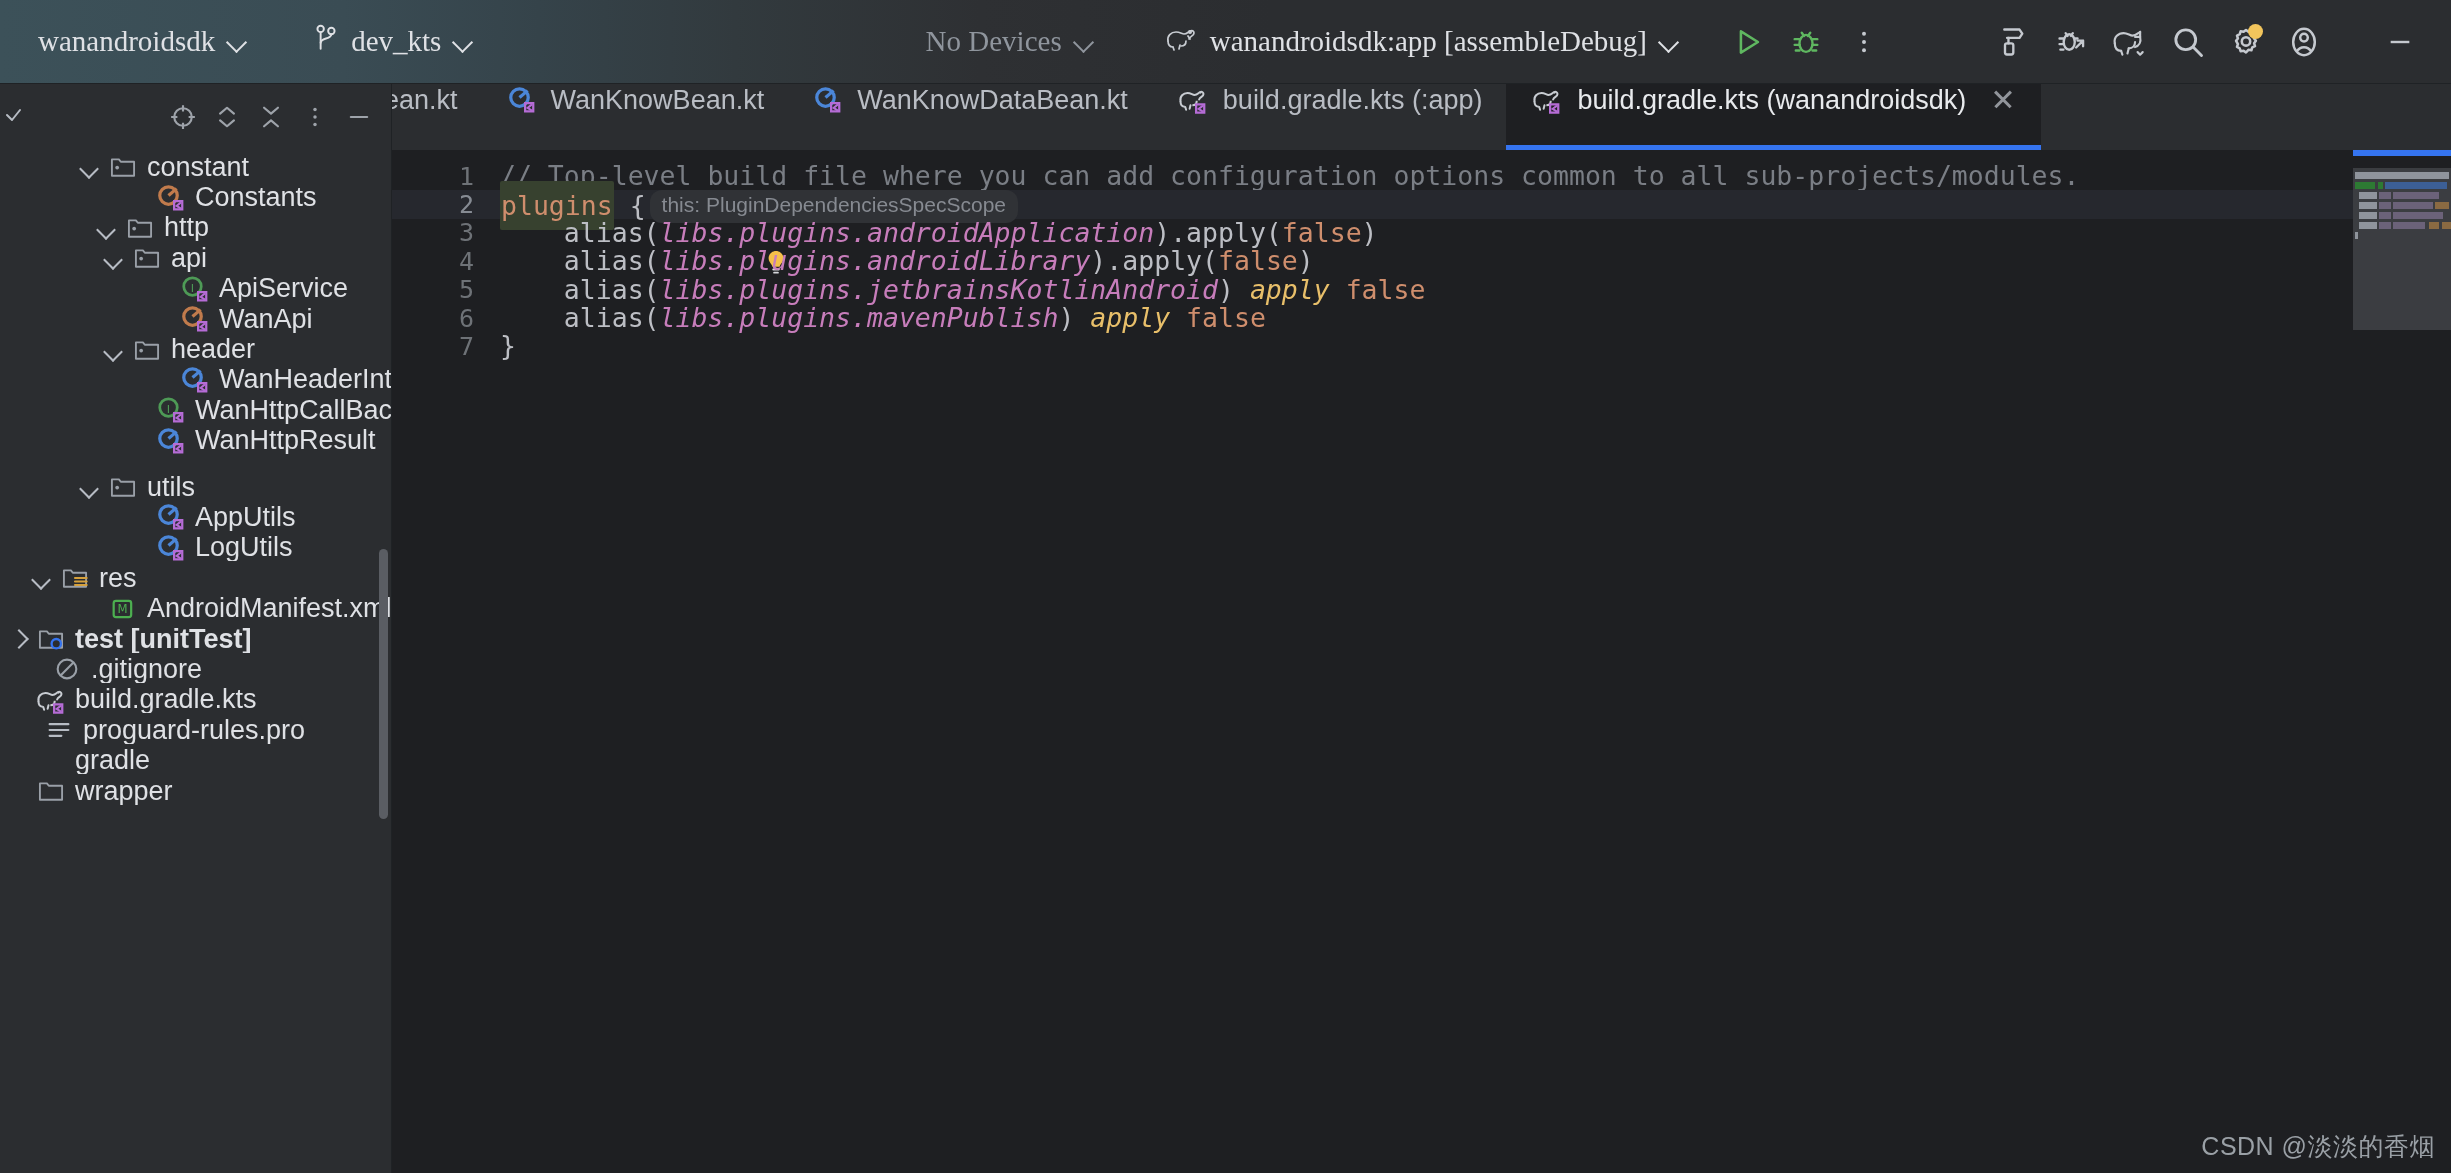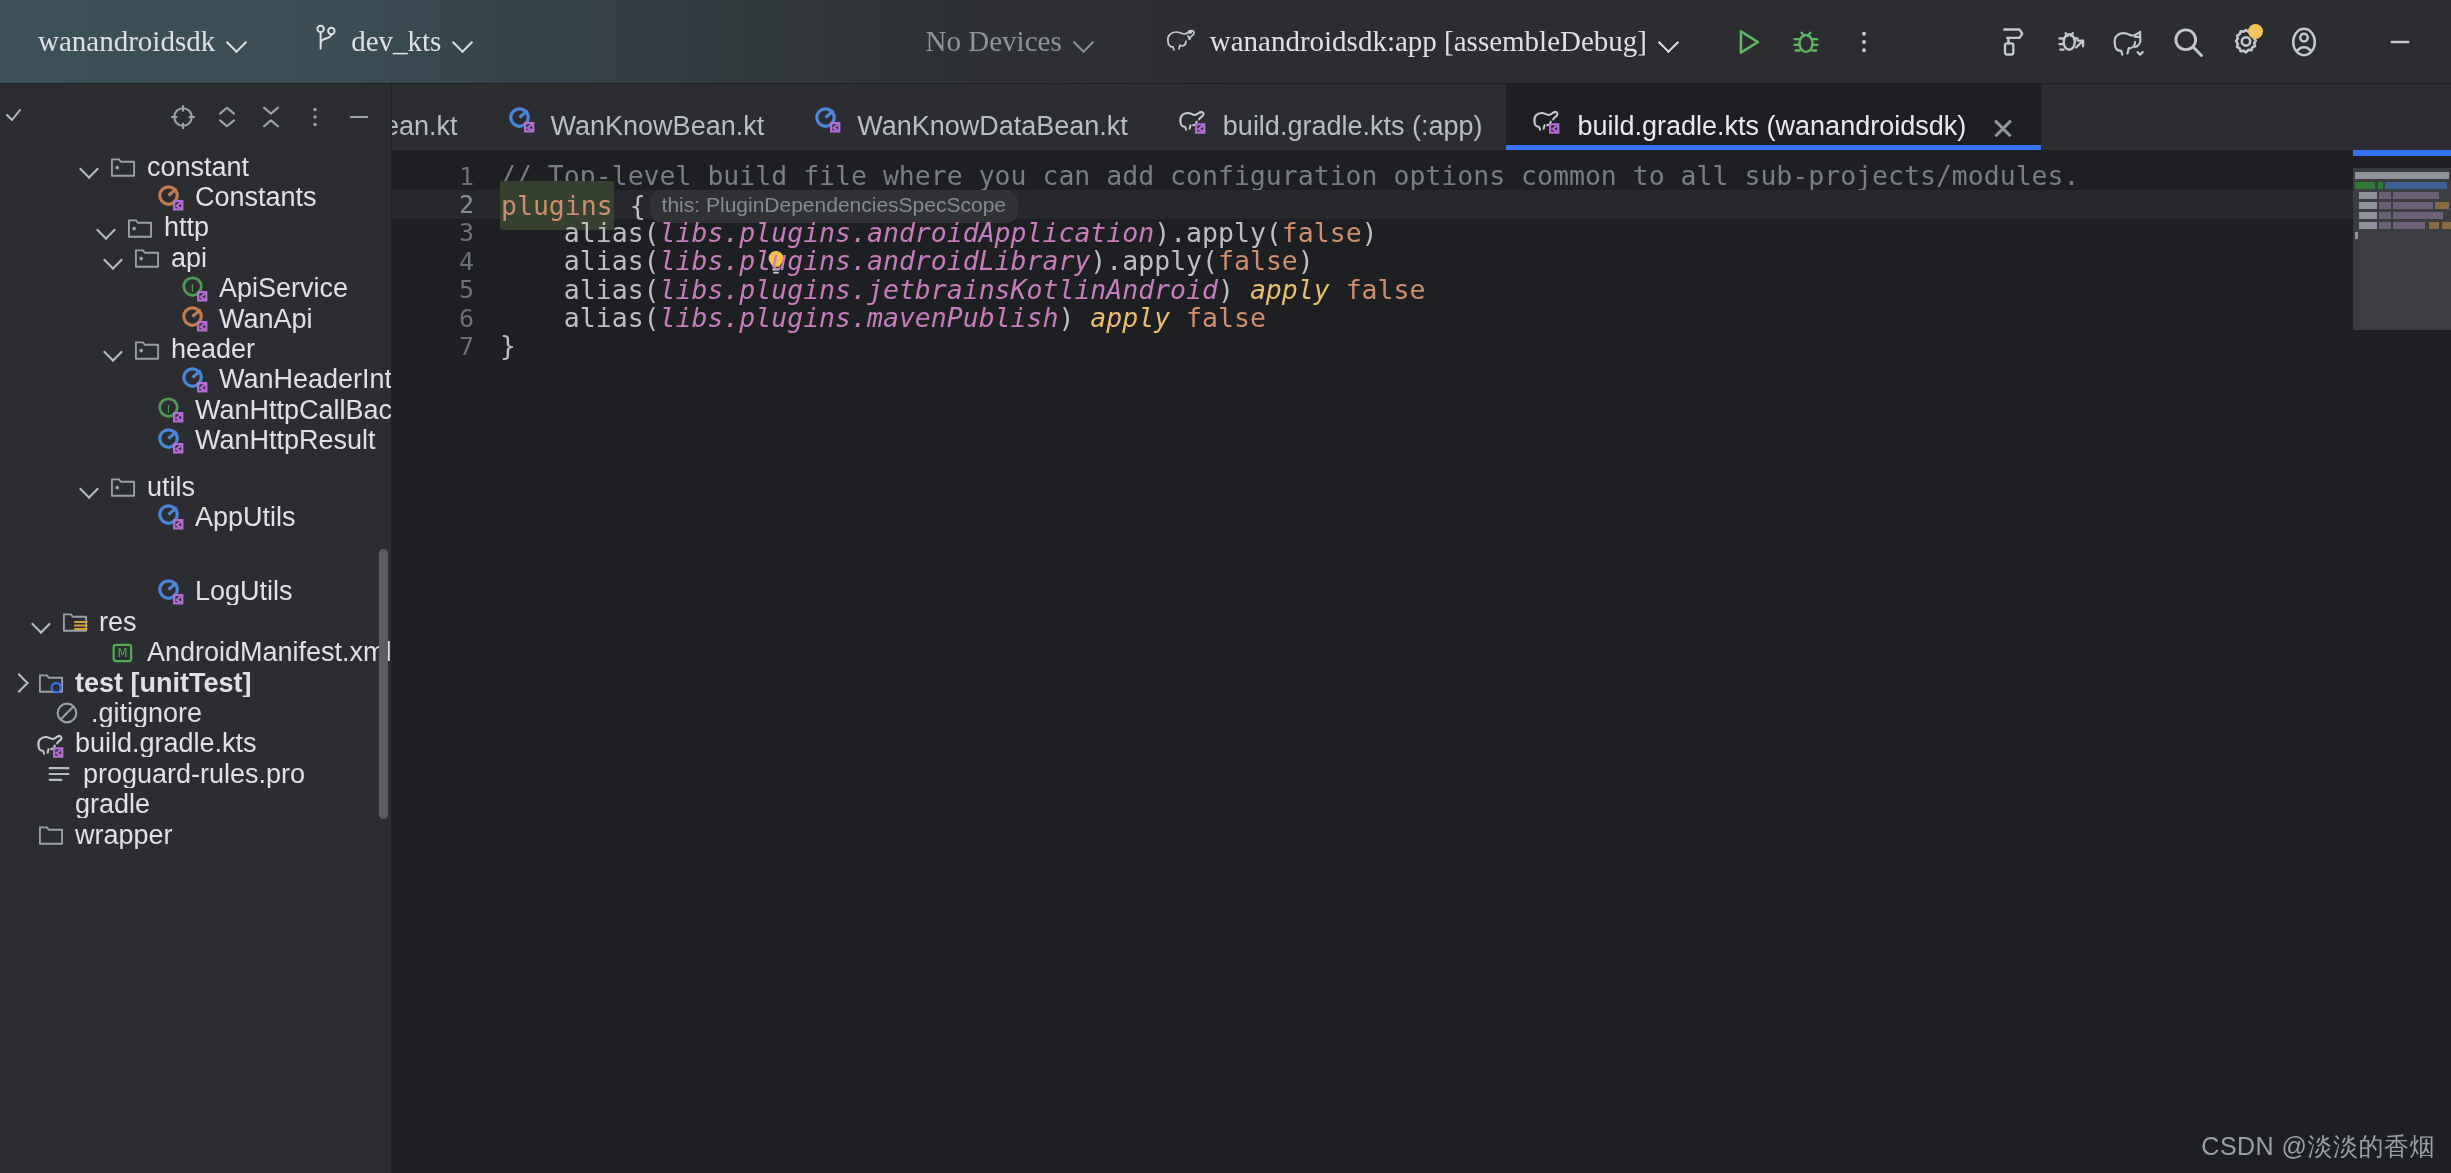--- a/index.html
+++ b/index.html
@@ -106,22 +106,22 @@
   .editor-col { flex: 1 1 auto; display: flex; flex-direction: column; min-width: 0; background: #1e1f22; }
 
   .tabbar {
     height: 66px; flex: 0 0 66px;
     display: flex; align-items: stretch;
     background: #2b2d30;
     position: relative;
     overflow: hidden;
   }
   .tab {
-    display: flex; align-items: flex-end; gap: 13px;
-    padding: 8px 24px; font-size: 27px; color: #b9bdc4;
+    display: flex; align-items: flex-start; gap: 13px;
+    padding: 1px 24px; font-size: 27px; color: #b9bdc4;
     white-space: nowrap; cursor: pointer; position: relative;
   }
   .tab.clipped { padding-left: 0; margin-left: -8px; }
   .tab.active { color: #e8eaed; background: #1e1f22; }
   .tab.active::after {
     content: ""; position: absolute; left: 0; right: 0; bottom: 0;
     height: 5px; background: #3574f0;
   }
   .tab .tclose { width: 28px; height: 28px; margin-left: 10px; position: relative; flex: none; opacity: .75; }
   .tab .tclose::before, .tab .tclose::after {
@@ -501,21 +501,21 @@
             <span class="ico">
               <svg width="32" height="30" viewBox="0 0 24 24">
                 <circle cx="10" cy="10" r="7" fill="none" stroke="#4b86d8" stroke-width="2.6"></circle>
                 <path d="M10 10 L16.5 4.5" stroke="#4b86d8" stroke-width="2.6"></path>
                 <path d="M14.5 14.5h6.5v6.5h-6.5z" fill="none" stroke="#b66cd6" stroke-width="1.8"></path>
                 <path d="M20 15.5l-3.5 2.8 3.5 2.2" fill="none" stroke="#b66cd6" stroke-width="1.6"></path>
               </svg>
             </span>
             <span class="lbl">AppUtils</span>
           </div>
-          <div class="row" style="padding-left: 124px; margin-top: 44px;">
+          <div class="row" style="padding-left: 124px;">
             <span class="arrow"></span>
             <span class="ico">
               <svg width="32" height="30" viewBox="0 0 24 24">
                 <circle cx="10" cy="10" r="7" fill="none" stroke="#4b86d8" stroke-width="2.6"></circle>
                 <path d="M10 10 L16.5 4.5" stroke="#4b86d8" stroke-width="2.6"></path>
                 <path d="M14.5 14.5h6.5v6.5h-6.5z" fill="none" stroke="#b66cd6" stroke-width="1.8"></path>
                 <path d="M20 15.5l-3.5 2.8 3.5 2.2" fill="none" stroke="#b66cd6" stroke-width="1.6"></path>
               </svg>
             </span>
             <span class="lbl">LogUtils</span>

